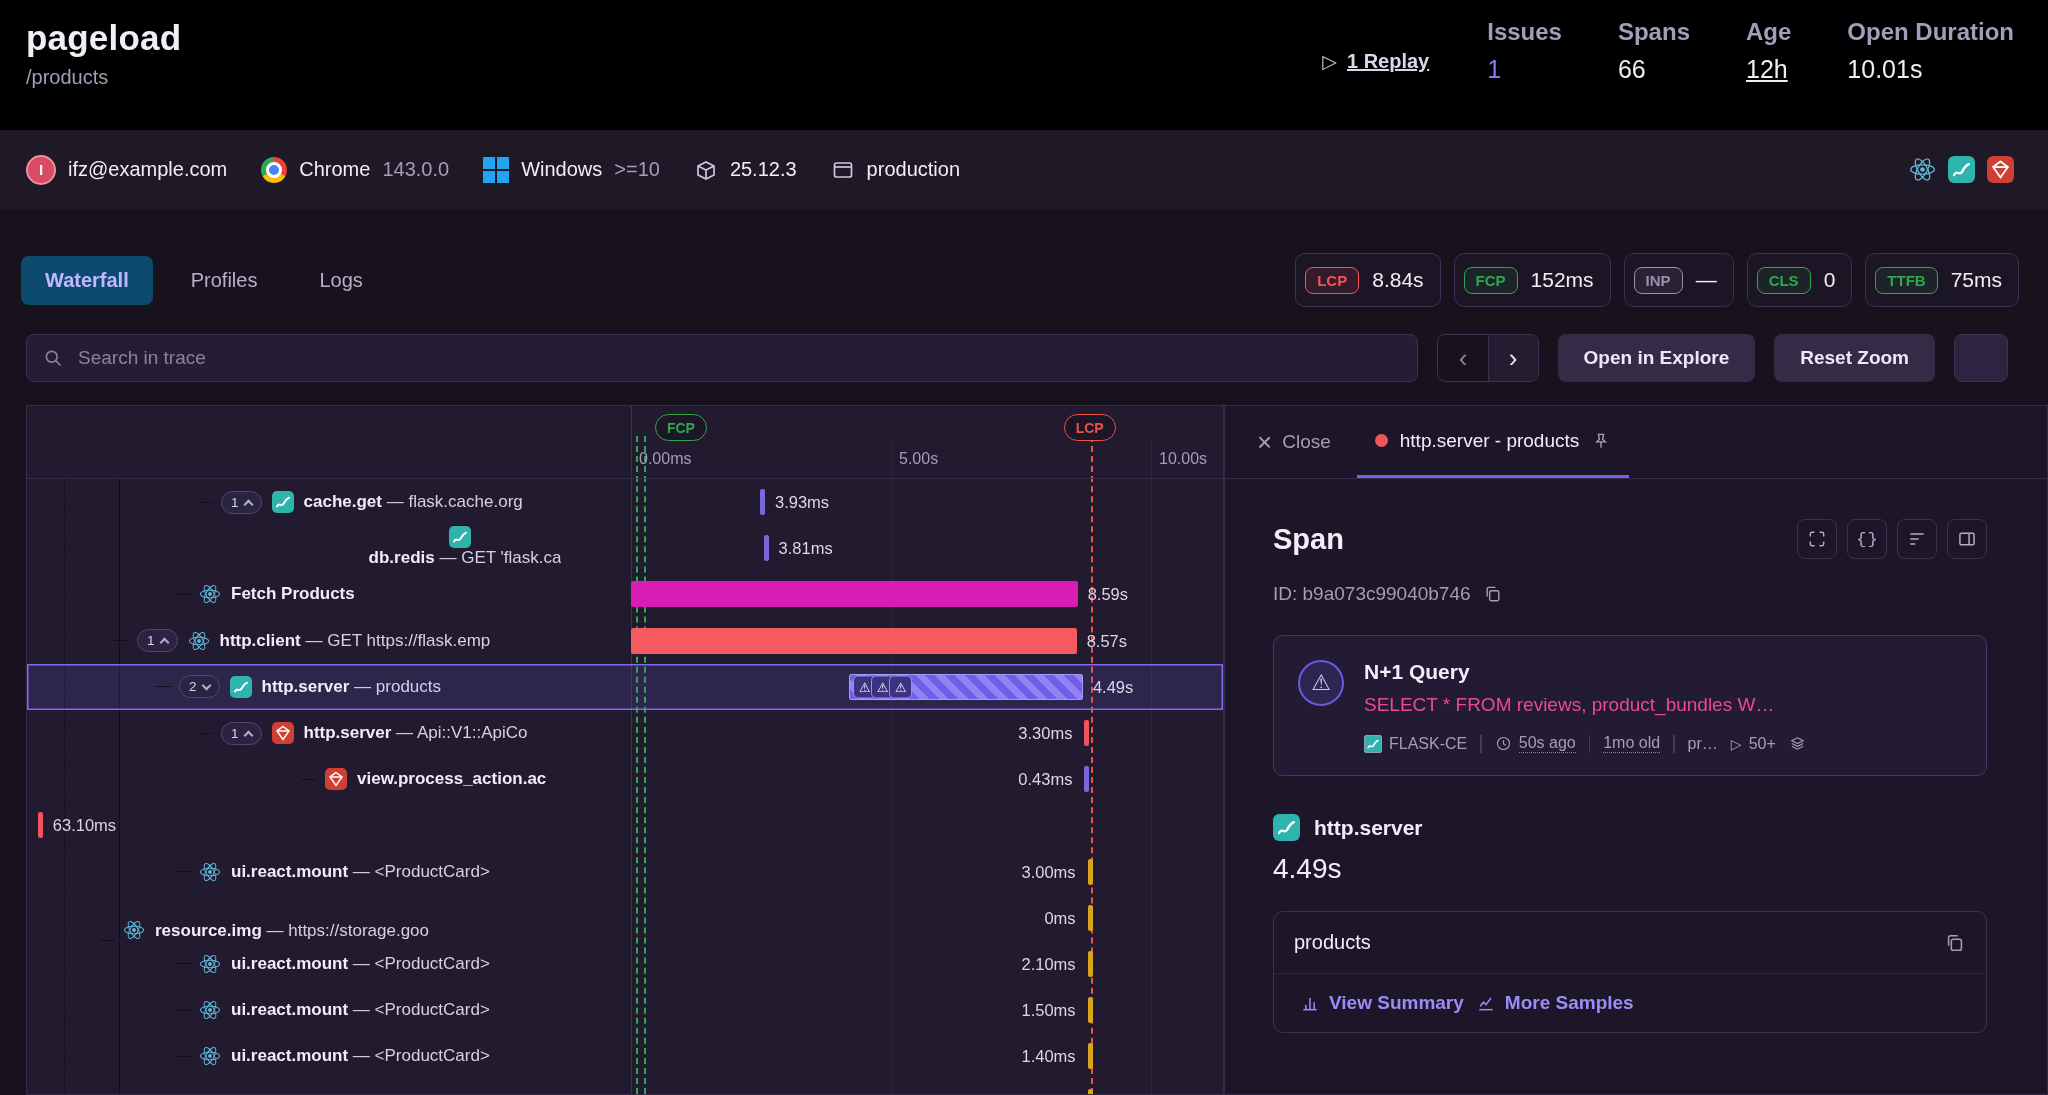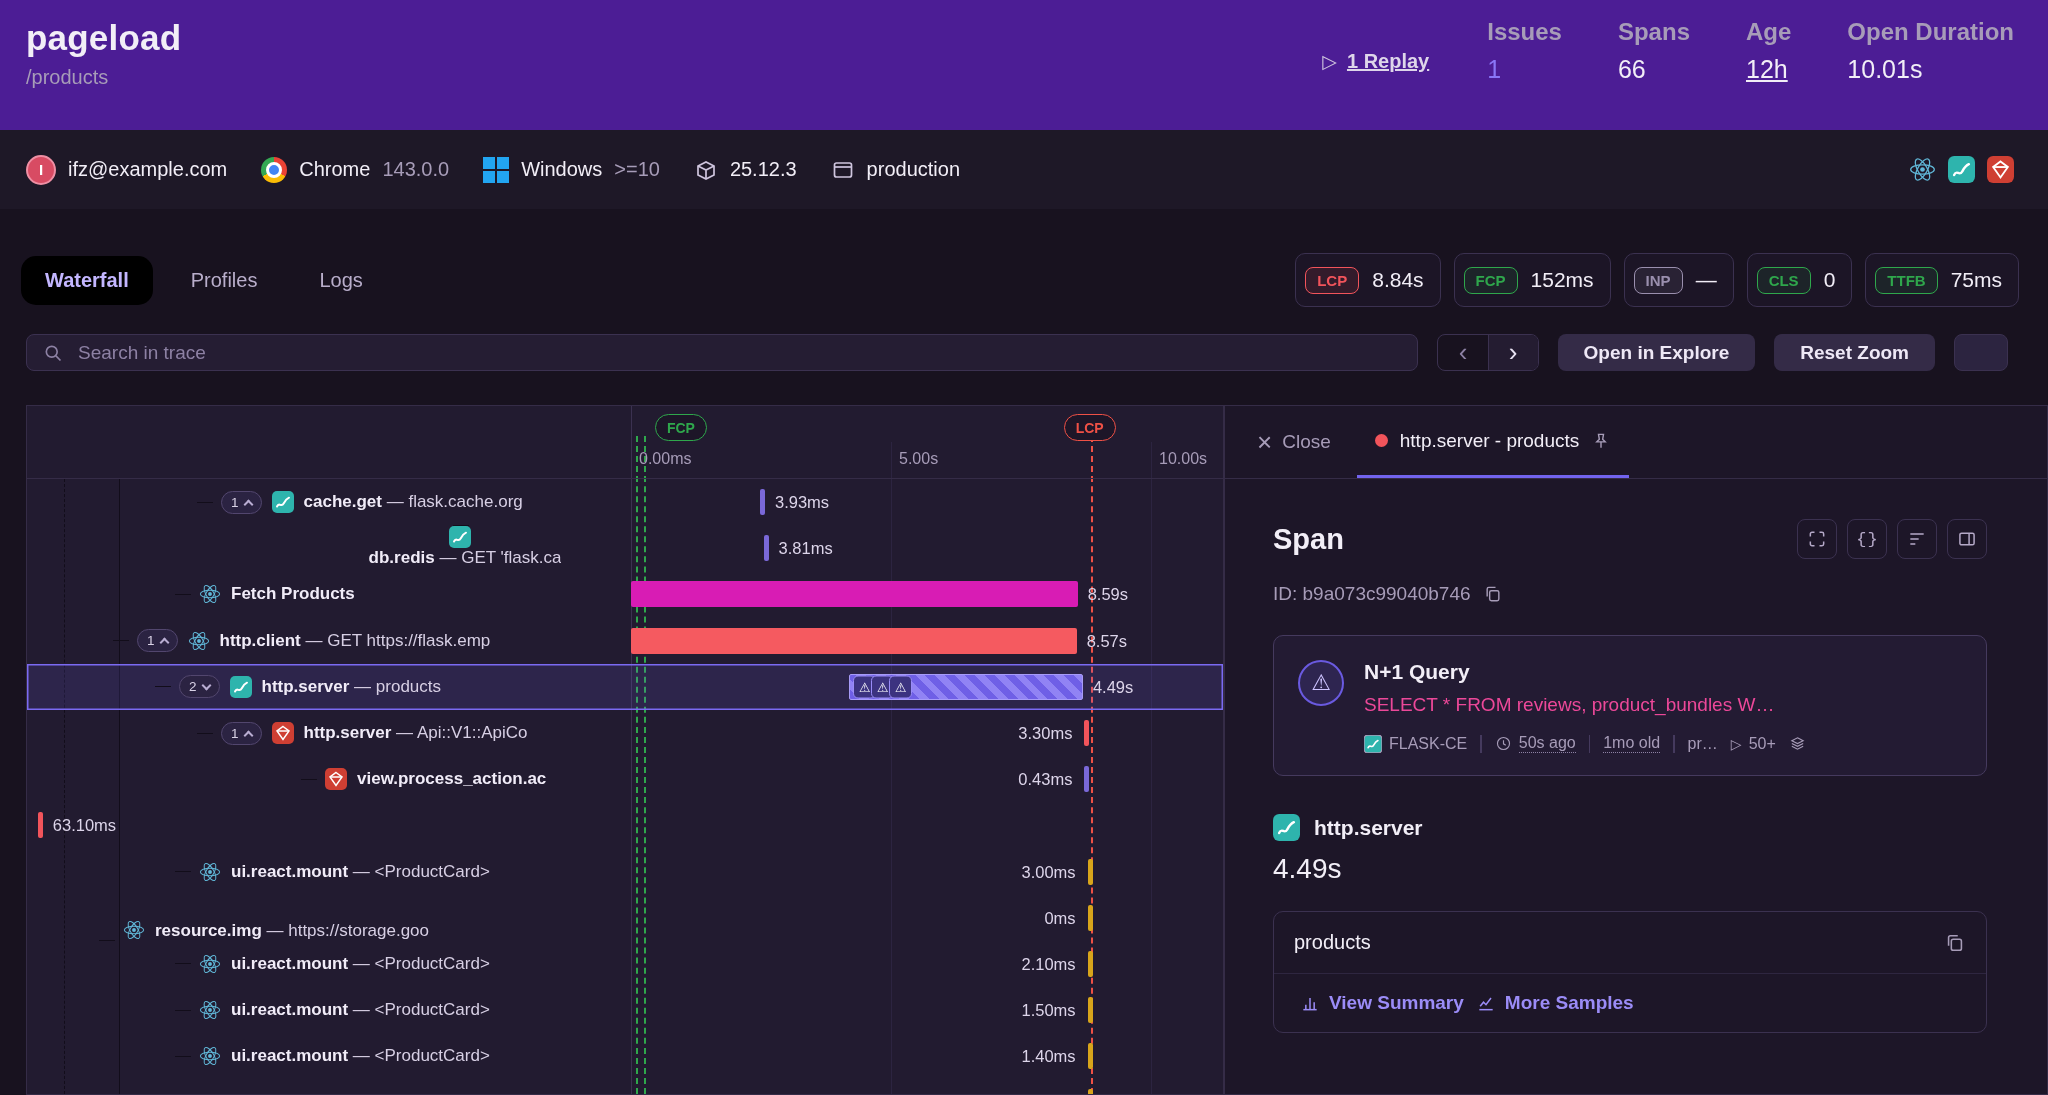--- a/index.html
+++ b/index.html
@@ -5,21 +5,21 @@
   * { box-sizing: border-box; }
   html,body { margin:0; padding:0; }
   body {
     width:2048px; height:1095px; overflow:hidden;
     background:#18121f; color:#f2eef7;
     font-family:"Liberation Sans","DejaVu Sans",sans-serif;
   }
   .app { position:relative; width:2048px; height:1095px; }
 
   
-  .hdr { position:absolute; top:0; left:0; right:0; height:130px; background:#4c1d95;
+  .hdr { position:absolute; top:0; left:0; right:0; height:130px; background:#000000;
          display:flex; justify-content:space-between; padding:18px 34px 0 26px; }
   .hdr-title { font-size:35px; font-weight:bold; letter-spacing:.2px; }
   .hdr-sub   { font-size:20px; color:#a79cb8; margin-top:8px; }
   .hdr-right { display:flex; gap:58px; align-items:flex-start; }
   .replay { margin-top:32px; display:flex; align-items:center; gap:10px; color:#ded6ea; font-size:20px; }
   .replay .play-glyph { font-size:19px; color:#cfc5de; }
   .replay .lbl { text-decoration:underline; font-weight:bold; }
   .stat { display:flex; flex-direction:column; gap:9px; }
   .stat .lbl { font-size:24px; font-weight:bold; color:#a79cb8; }
   .stat .val { font-size:25px; color:#f2eef7; }
@@ -41,29 +41,29 @@
   .chrome::after { content:""; position:absolute; inset:5px; border-radius:50%;
                    background:#4285f4; border:3px solid #fff; }
   .win-ico { display:grid; grid-template-columns:12px 12px; gap:2px; }
   .win-ico i { width:12px; height:12px; background:#22a5f1; }
   .meta-right { margin-left:auto; display:flex; gap:12px; align-items:center; }
   .meta svg.line-ico { stroke:#cfc5de; fill:none; stroke-width:1.7; }
 
   
   .tabs { position:absolute; top:252px; left:21px; display:flex; gap:14px; align-items:center; height:56px; }
   .tab { font-size:20px; color:#b9aecb; padding:13px 24px; border-radius:8px; background:none; border:none; font-family:inherit; }
-  .tab.active { background:#000000; color:#c3b6ff; font-weight:bold;border-radius:15px; }
+  .tab.active { background:#0c4a6e; color:#c3b6ff; font-weight:bold; }
   .vitals { position:absolute; top:253px; right:29px; display:flex; gap:13px; height:54px; }
   .vital { display:flex; align-items:center; gap:13px; border:1.5px solid #3b3150;
            border-radius:10px; padding:0 16px 0 9px; background:#1c1526; }
   .vtag { font-size:15px; font-weight:bold; padding:4px 11px; border-radius:8px; border:1.5px solid currentColor; }
   .vval { font-size:21px; color:#f2eef7; }
 
   
-  .toolbar { position:absolute; top:334px; left:26px; right:40px; display:flex; gap:19px; height:37px; }
+  .toolbar { position:absolute; top:334px; left:26px; right:40px; display:flex; gap:19px; height:48px; }
   .search { width:1400px; background:#251d33; border:1.5px solid #3b3150; border-radius:8px;
             display:flex; align-items:center; gap:13px; padding:0 16px; }
   .search svg { stroke:#8d81a4; fill:none; stroke-width:2; flex:none; }
   .search input { flex:1; background:none; border:none; outline:none; color:#e8e2f2;
                   font-size:19px; font-family:inherit; }
   .search input::placeholder { color:#8d81a4; }
   .navpair { display:flex; border:1.5px solid #3b3150; border-radius:8px; overflow:hidden; }
   .navbtn { width:50px; display:flex; align-items:center; justify-content:center; font-size:26px;
             color:#8d81a4; background:none; border:none; font-family:inherit; }
   .navbtn.next { border-left:1.5px solid #3b3150; color:#e8e2f2; background:#241c31; }

